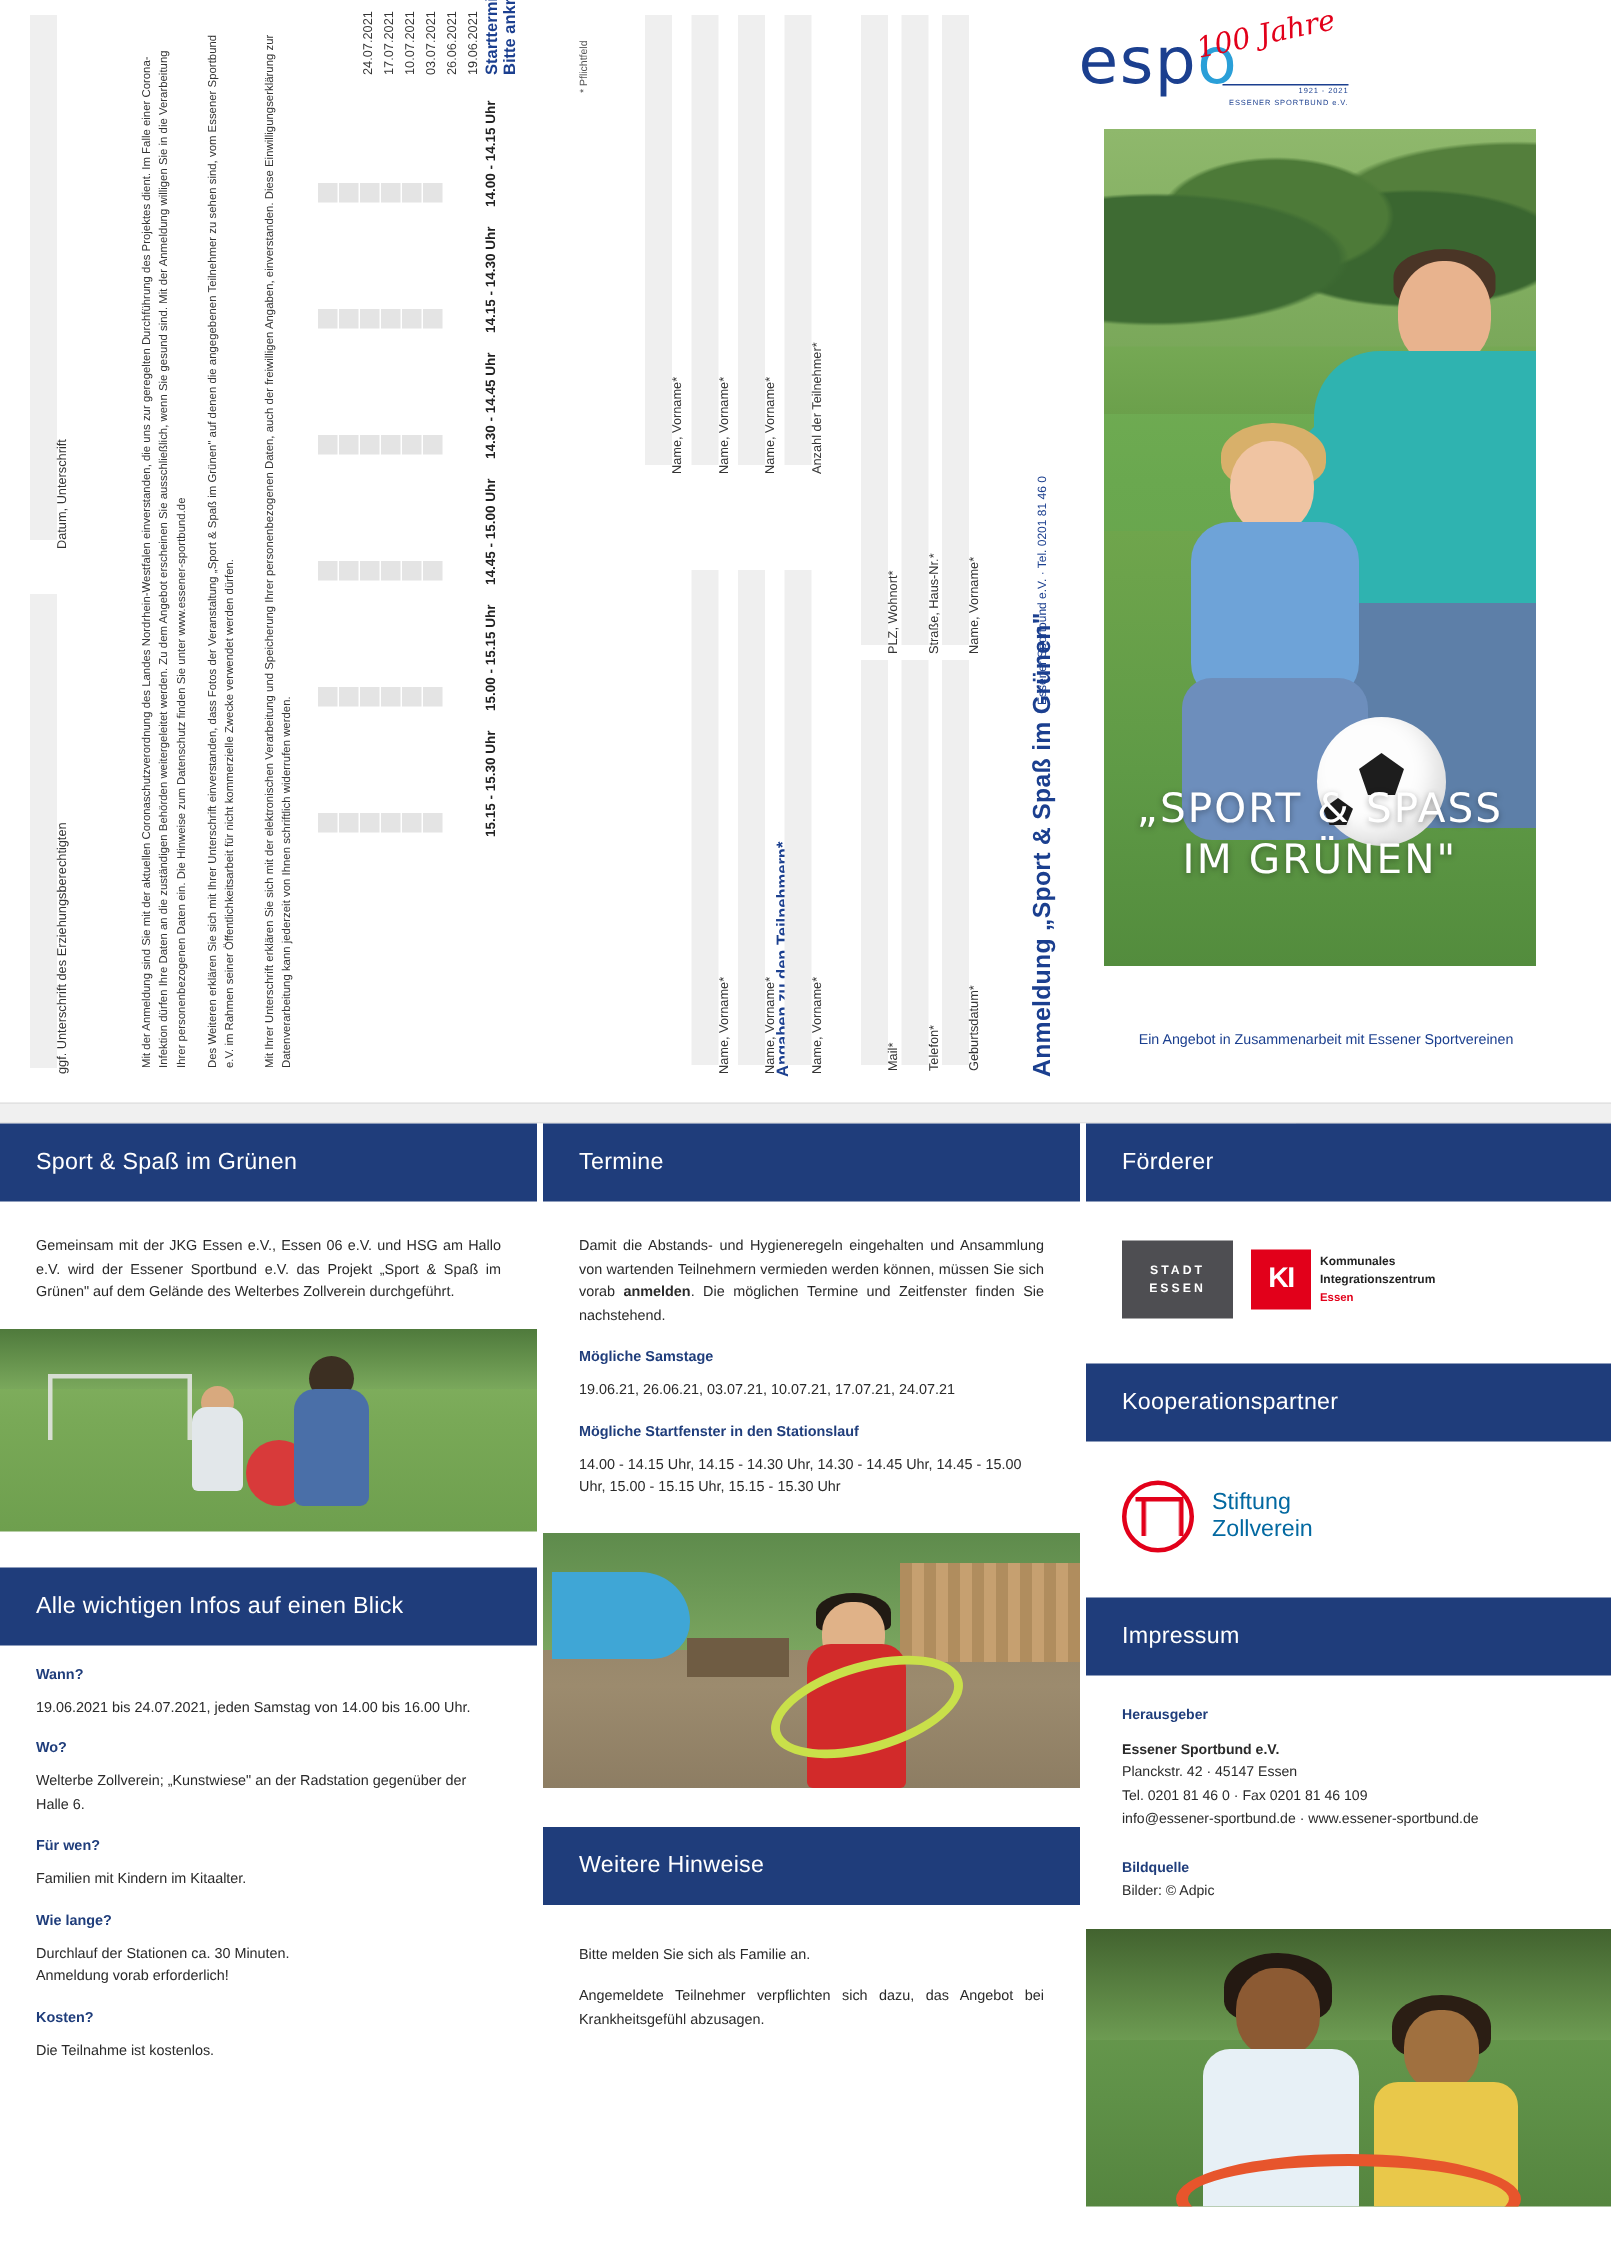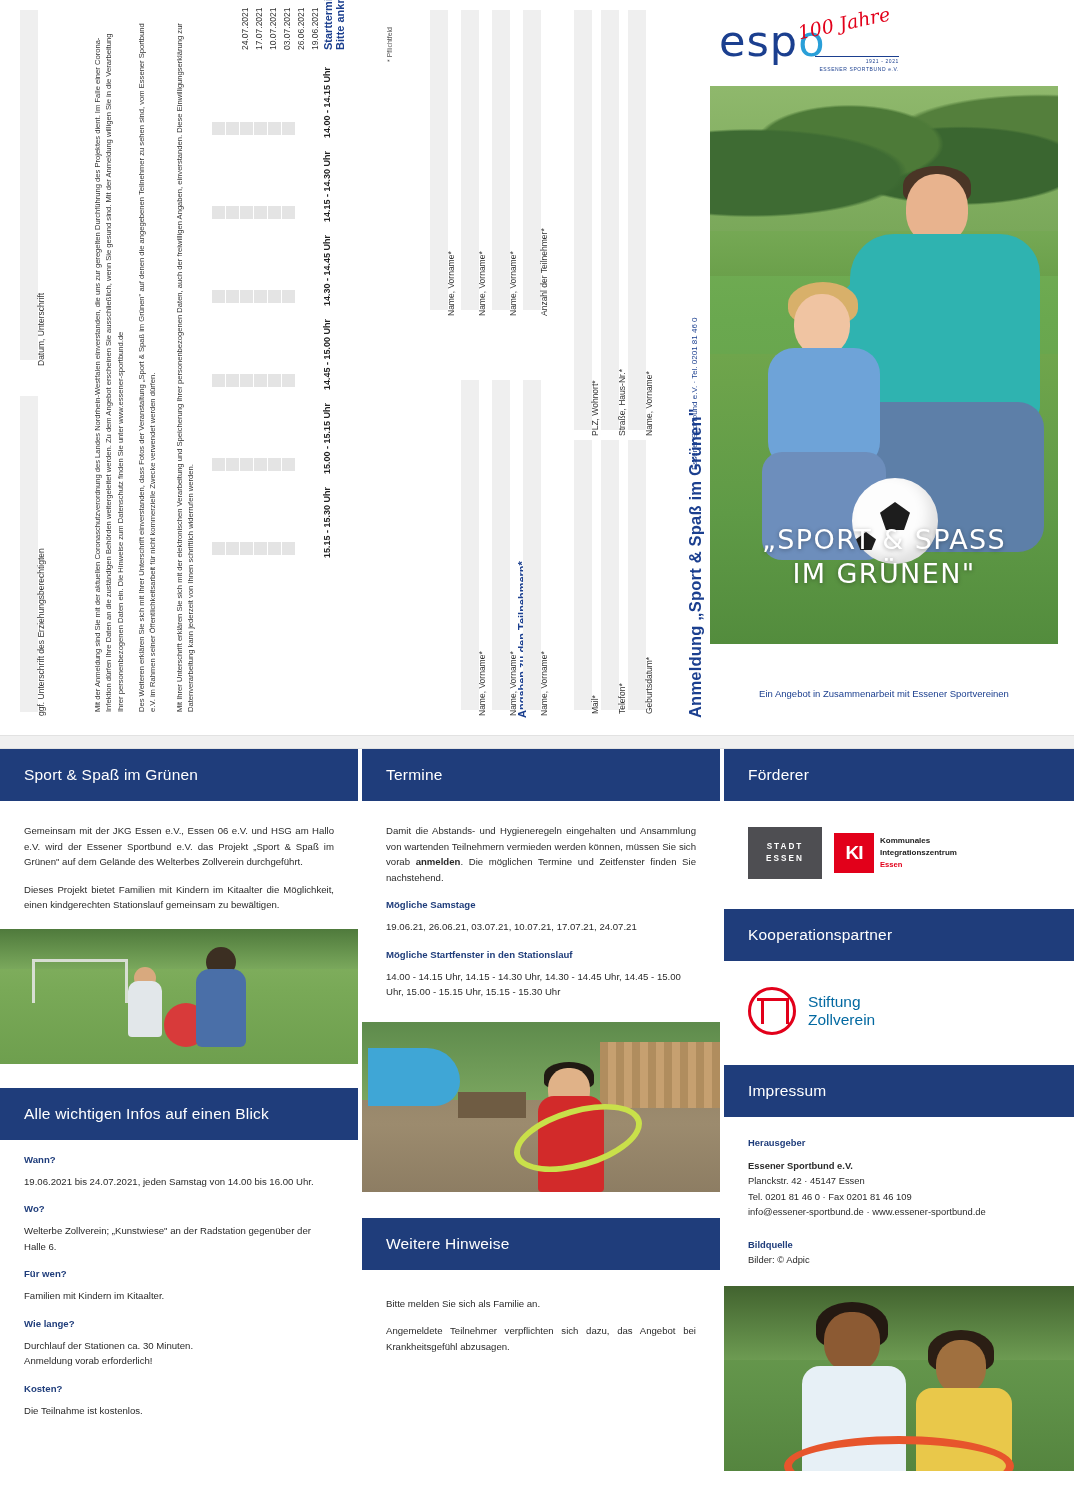--- a/index.html
+++ b/index.html
@@ -69,22 +69,22 @@
   }
   .espo-rule {
     position: absolute;
     left: 96px; top: 42px;
     width: 84px; height: 1px;
     background: #1b3f8f;
   }
 
   .hero-photo {
     position: absolute;
-    left: 710px; top: 86px;
-    width: 348px; height: 558px;
+    left: 736px; top: 86px;
+    width: 288px; height: 558px;
     background: linear-gradient(#7fb45c 0%, #6aa84f 42%, #5f9a46 100%);
     overflow: hidden;
   }
   .hero-sky {
     position: absolute; left: 0; top: 0; width: 100%; height: 34%;
     background: linear-gradient(#9fc47a, #7cae5a 60%, #6ba04b);
   }
   .hero-trees {
     position: absolute; left: 0; top: 0; width: 100%; height: 26%;
     background:
@@ -463,21 +463,20 @@
   <div class="rot rot90 form-label" style="left:36px; top:716px;">ggf. Unterschrift des Erziehungsberechtigten</div>
 </div>
 
 <div class="top-divider"></div>
 
 <div class="bottom-panel">
 
   <div class="col col-1">
     <div class="bluebar">Sport &amp; Spaß im Grünen</div>
     <div class="ctext" style="margin-top:22px;">Gemeinsam mit der JKG Essen e.V., Essen 06 e.V. und HSG am Hallo e.V. wird der Essener Sportbund e.V. das Projekt „Sport &amp; Spaß im Grünen" auf dem Gelände des Welterbes Zollverein durchgeführt.</div>
-    <div class="ctext">Dieses Projekt bietet Familien mit Kindern im Kitaalter die Möglichkeit, einen kindgerechten Stationslauf gemeinsam zu bewältigen.</div>
 
     <div class="ph ph-field">
       <div class="tline"></div>
       <div class="goal"></div>
       <div class="kidA-h"></div>
       <div class="kidA"></div>
       <div class="ball"></div>
       <div class="kidB-h"></div>
       <div class="kidB"></div>
     </div>

